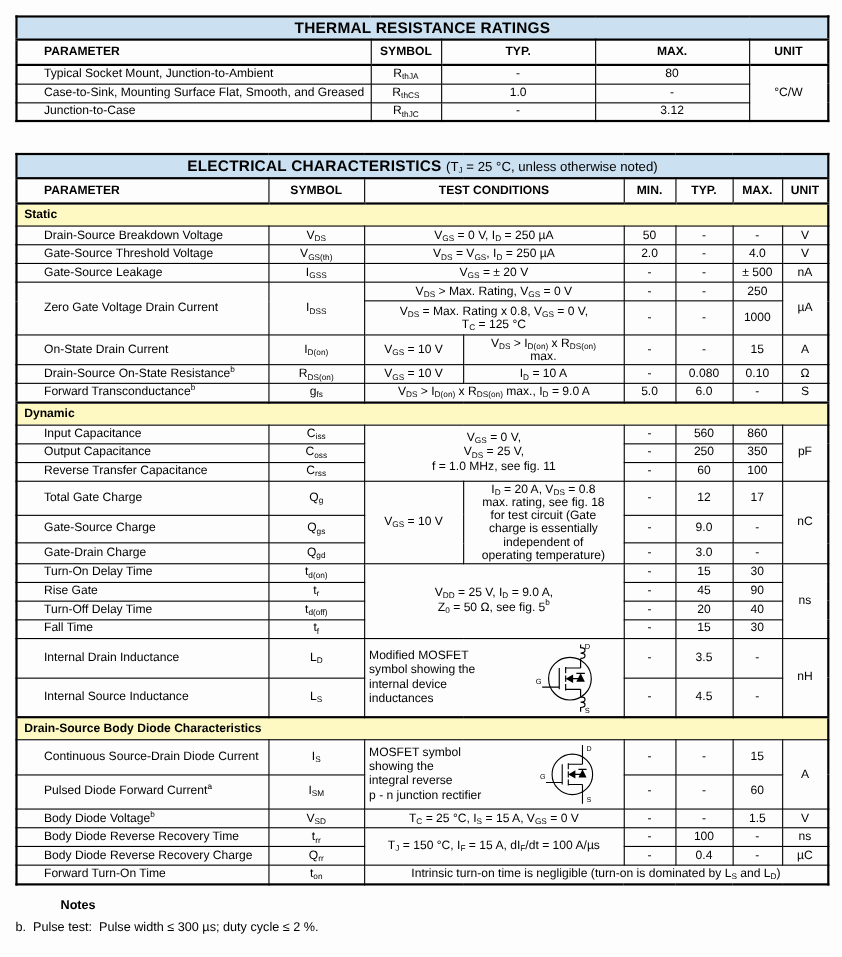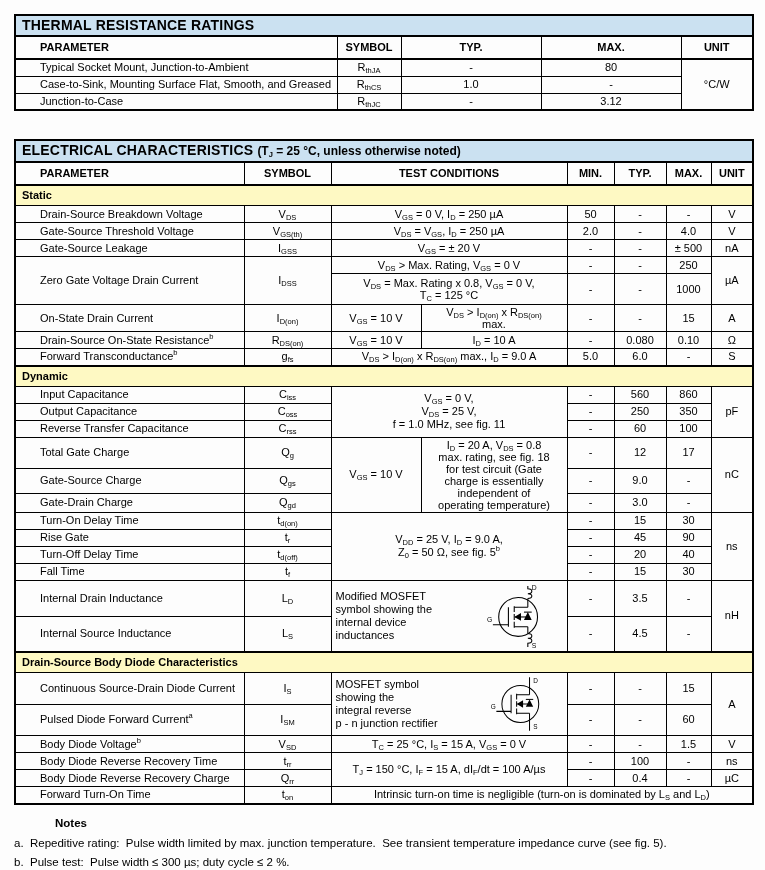--- a/index.html
+++ b/index.html
@@ -7,24 +7,24 @@
     width:765px;height:870px;overflow:hidden;background:#fdfdfd;
     font-family:"Liberation Sans","DejaVu Sans",sans-serif;color:#000;
   }
   .page{padding:14px 13px 0 14px;}
   table{border-collapse:collapse;table-layout:fixed;width:738px;border:2px solid #000;}
   td,th{border:1px solid #000;font-size:11px;font-weight:normal;text-align:center;
         vertical-align:middle;padding:1px 3px;line-height:13px;overflow:hidden;}
   sub{font-size:7.5px;vertical-align:-2px;line-height:0;}
   sup{font-size:7.5px;line-height:0;}
   .title-row td{
-    background:#cbe1f1;text-align:left;font-weight:bold;font-size:14px;
+    background:#cbe1f1;text-align:center;font-weight:bold;font-size:14px;
     padding:3px 6px;border-bottom:2px solid #000;letter-spacing:.2px;
   }
-  .title-cond{font-weight:bold;font-size:12px;letter-spacing:0;}
+  .title-cond{font-weight:normal;font-size:12px;letter-spacing:0;}
   .hdr td{font-weight:bold;border-bottom:2px solid #000;height:19px;}
   .section-row td{
     background:#fef9c3;text-align:left;font-weight:bold;padding-left:6px;
     height:17px;border-top:2px solid #000;border-bottom:1px solid #000;
   }
   .pl{text-align:left;padding-left:24px;}
   .r18{height:17px;} .r24{height:24px;} .r30{height:29px;} .r32{height:31px;}
   .r37{height:36px;}
   .smallwrap{line-height:12px;padding:1px 12px;}
   .tcflex{padding:2px 4px;}
@@ -365,17 +365,16 @@
     <tr class="r18">
       <td class="pl">Forward Turn-On Time</td>
       <td>t<sub>on</sub></td>
       <td colspan="6">Intrinsic turn-on time is negligible (turn-on is dominated by L<sub>S</sub> and L<sub>D</sub>)</td>
     </tr>
   </tbody>
     </table>
 
   <div class="notes">
     <div class="notes-title">Notes</div>
-    <div>a.  Repeditive rating:  Pulse width limited by max. junction temperature.  See transient temperature impedance curve (see fig. 5).</div>
     <div>b.  Pulse test:  Pulse width ≤ 300 µs; duty cycle ≤ 2 %.</div>
   </div>
 
 </div>
 
 </body></html>

